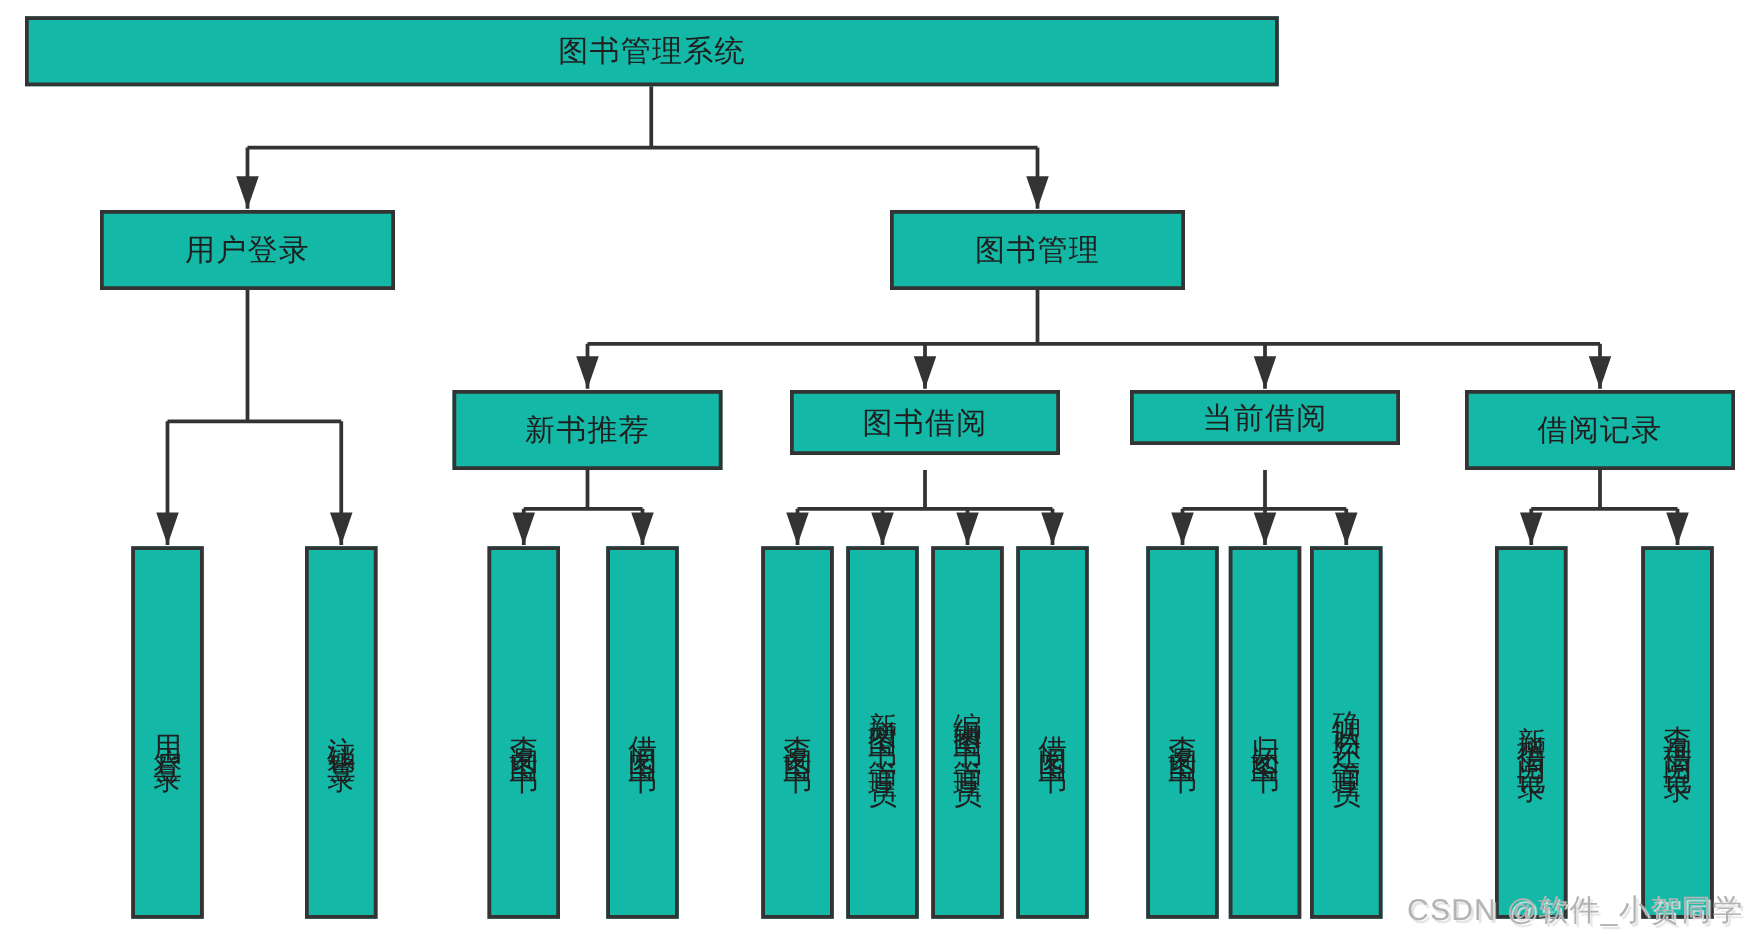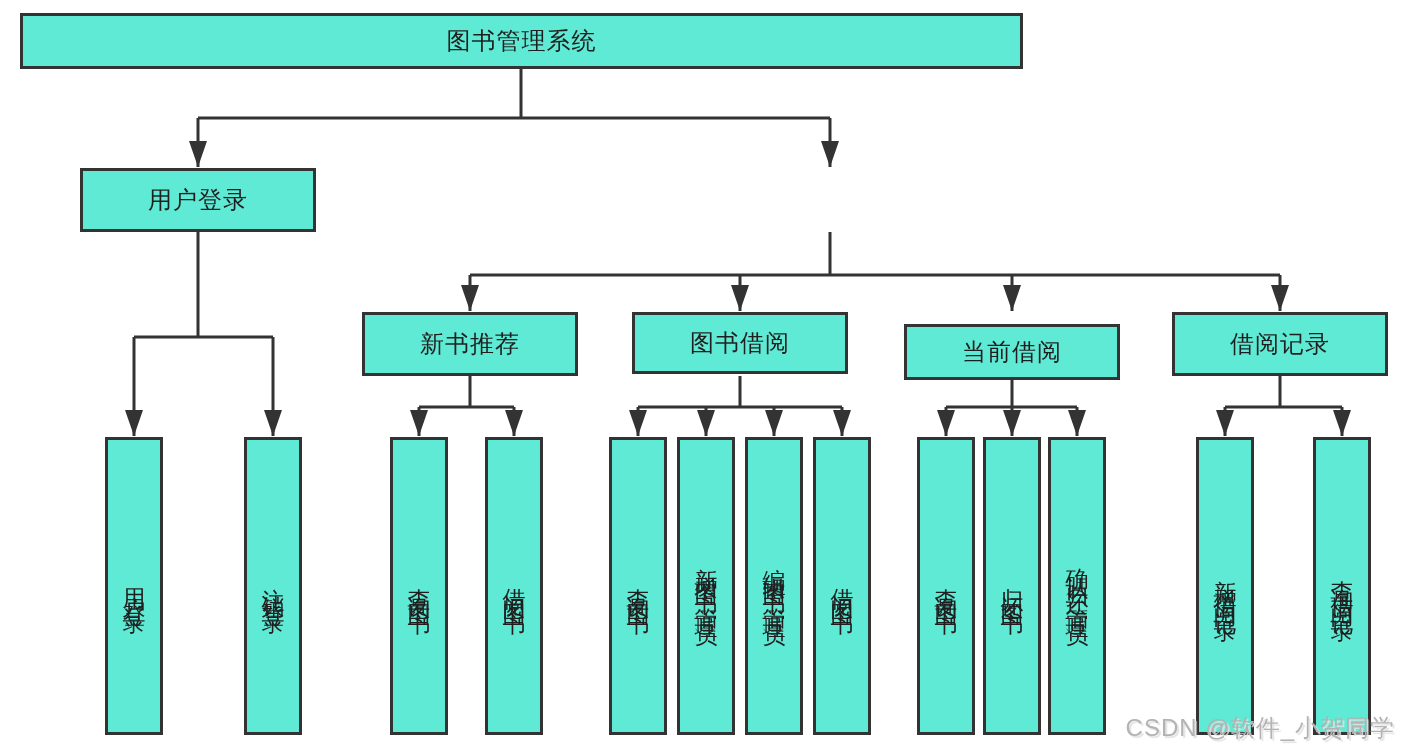--- a/index.html
+++ b/index.html
@@ -18,21 +18,21 @@
     z-index: 1;
   }
   .wire {
     stroke: #333333;
     stroke-width: 3;
     fill: none;
   }
   .node {
     position: absolute;
     box-sizing: border-box;
-    background: #5eead4;
+    background: #14b8a6;
     border: 3px solid #333333;
     display: flex;
     align-items: center;
     justify-content: center;
     color: #1f1f1f;
     z-index: 2;
   }
   .hlabel { font-size: 24px; letter-spacing: 1px; white-space: nowrap; }
   .leaf .vtext {
     writing-mode: vertical-rl;
@@ -102,28 +102,31 @@
     <line class="wire" x1="1342" y1="407" x2="1342" y2="436" marker-end="url(#ah)"></line>
   </svg>
 
   <div class="node" style="left:20px; top:13px; width:1003px; height:56px;">
     <span class="hlabel">图书管理系统</span>
   </div>
 
   <div class="node" style="left:80px; top:168px; width:236px; height:64px;">
     <span class="hlabel">用户登录</span>
   </div>
+  <div class="node" style="left:712px; top:168px; width:236px; height:64px;">
+    <span class="hlabel">图书管理</span>
+  </div>
 
   <div class="node" style="left:362px; top:312px; width:216px; height:64px;justify-content:center;">
     <span class="hlabel">新书推荐</span>
   </div>
-  <div class="node" style="left:632px; top:312px; width:216px; height:62px;">
+  <div class="node" style="left:632px; top:312px; width:216px; height:52px;">
     <span class="hlabel">图书借阅</span>
   </div>
-  <div class="node" style="left:904px; top:324px; width:216px; height:56px;">
+  <div class="node" style="left:904px; top:312px; width:216px; height:44px;">
     <span class="hlabel">当前借阅</span>
   </div>
   <div class="node" style="left:1172px; top:312px; width:216px; height:64px;">
     <span class="hlabel">借阅记录</span>
   </div>
 
   <div class="node leaf" style="left:105px; top:437px; width:58px; height:298px;">
     <span class="vtext">用户登录</span>
   </div>
   <div class="node leaf" style="left:244px; top:437px; width:58px; height:298px;">

